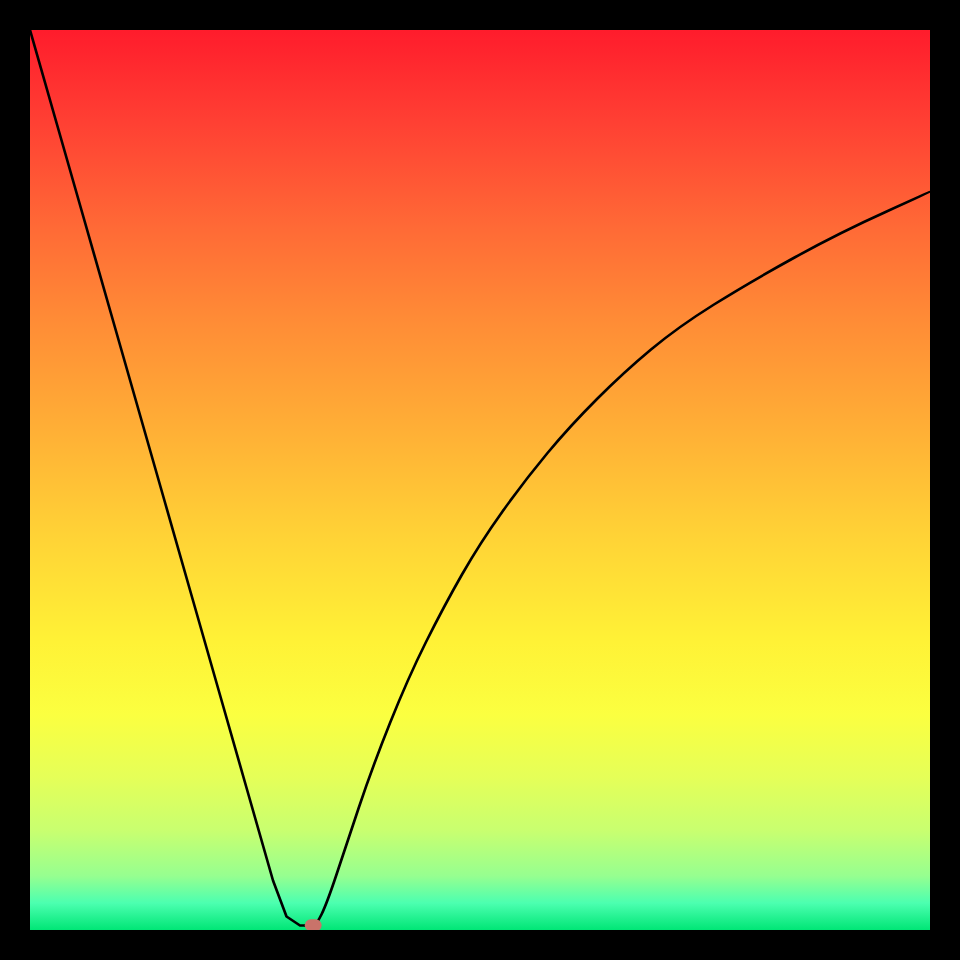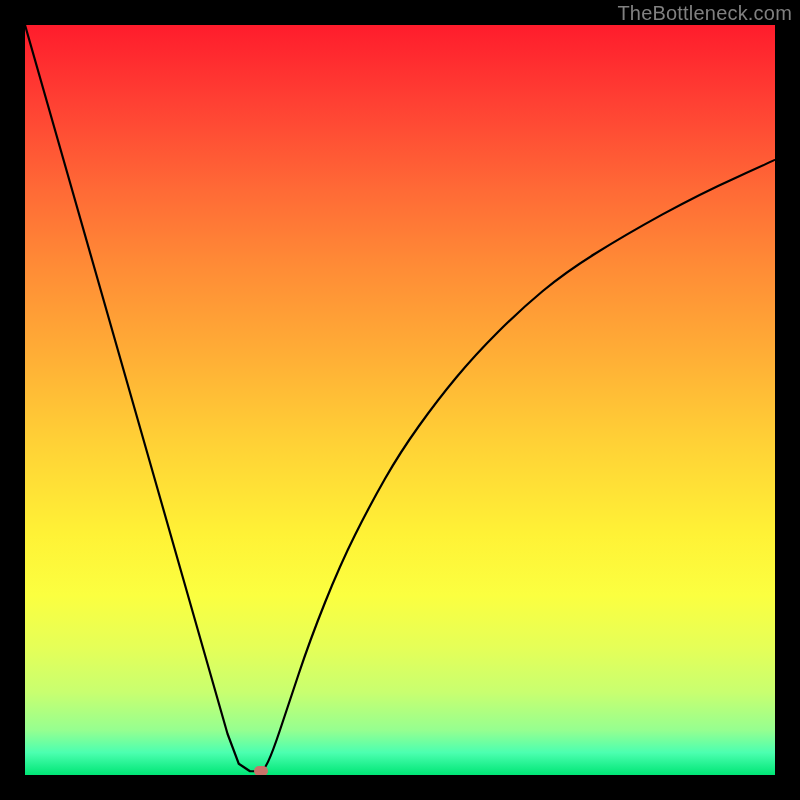--- a/index.html
+++ b/index.html
@@ -78,14 +78,13 @@
 <body>
 
 <div class="frame">
   <div class="plot-area">
     <div class="gradient-bg"></div>
     <svg class="curve-svg" viewBox="0 0 750 750" preserveAspectRatio="none">
       <path id="curve-path" fill="none" stroke="#000" stroke-width="2.2" stroke-linejoin="round" stroke-linecap="round" d="M 0.00 0.00 L 22.50 78.75 L 45.00 157.50 L 67.50 236.25 L 90.00 315.00 L 112.50 393.75 L 135.00 472.50 L 157.50 551.25 L 180.00 630.00 L 202.50 708.75 L 213.75 738.75 L 225.00 746.25 L 232.50 746.25 Q 232.50 746.25 235.50 746.25 Q 238.50 746.25 243.00 736.88 Q 247.50 727.50 255.00 705.00 Q 262.50 682.50 273.75 648.75 Q 285.00 615.00 300.00 577.50 Q 315.00 540.00 330.00 510.00 Q 345.00 480.00 360.00 453.75 Q 375.00 427.50 393.75 401.25 Q 412.50 375.00 431.25 352.50 Q 450.00 330.00 472.50 307.50 Q 495.00 285.00 517.50 266.25 Q 540.00 247.50 570.00 228.75 Q 600.00 210.00 637.50 189.38 Q 675.00 168.75 712.50 151.88 T 750.00 135.00 L 750.00 135.00"></path>
     </svg>
     <div id="marker" class="marker" style="left: 229.25px; top: 741.25px;"></div>
   </div>
-  <div class="watermark">TheBottleneck.com</div>
 </div>
 
 </body></html>

